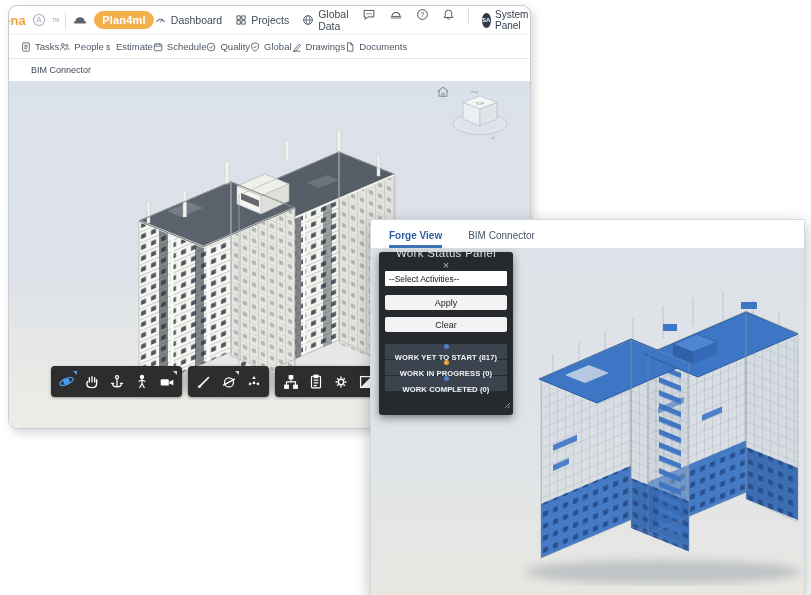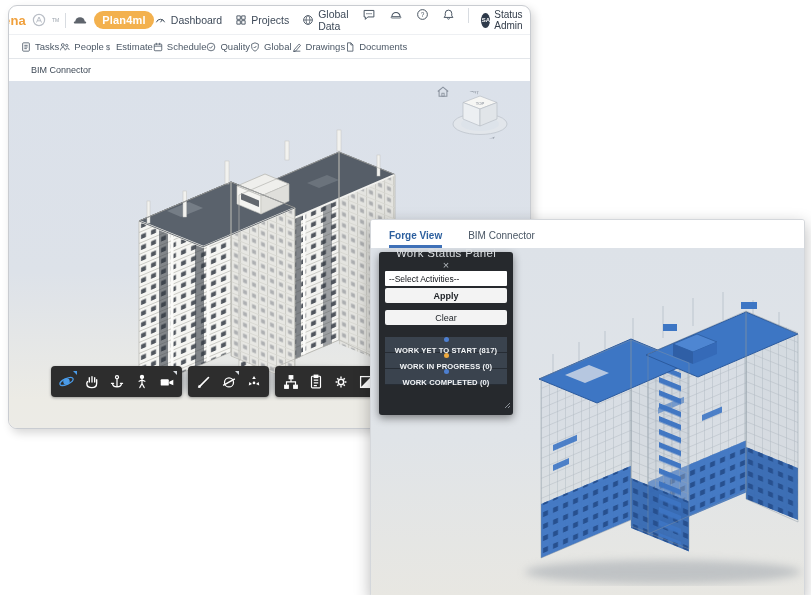--- a/index.html
+++ b/index.html
@@ -41,21 +41,21 @@
   .ftab{font-size:10px;color:#495664;padding-bottom:7px;}
   .ftab.active{color:#2c5f9e;font-weight:bold;border-bottom:3px solid #3f71b8;padding-bottom:4px;}
   .viewport2{position:absolute;left:0;top:28px;right:0;bottom:0;background:linear-gradient(180deg,#dde2e8 0%,#e0e4e8 55%,#e8e7e2 100%);overflow:hidden;}
   
   .wsp{position:absolute;left:8px;top:4px;width:134px;height:163px;background:#26292d;border-radius:3px;box-shadow:0 3px 8px rgba(0,0,0,.45);padding:0 6px;box-sizing:border-box;}
   .wsp-title-row{display:flex;justify-content:flex-end;align-items:center;height:19px;flex-direction:column;}
   .wsp-title{color:#dcdfe2;font-size:11.5px;letter-spacing:.3px;}
   .wsp-close{color:#b2b7bc;font-size:11px;cursor:default;}
   .wsp-select{height:15px;background:#fff;border-radius:1px;font-size:8.5px;color:#101318;display:flex;align-items:center;padding:0 4px;}
   .wsp-btn{height:15px;background:#f3f3f3;border-radius:2px;font-size:9px;color:#1d2126;display:flex;align-items:center;justify-content:center;}
-  .mt9{margin-top:2px;font-weight:bold;} .mt7{margin-top:7px;}
+  .mt9{margin-top:9px;} .mt7{margin-top:7px;}
   .wsp-legend{margin-top:12px;}
   .leg-row{height:15px;background:#3a434e;display:flex;align-items:center;gap:4px;padding:0 4px;border-bottom:1px solid #262c34;flex-direction:column;}
   .leg-dot{width:5px;height:5px;border-radius:50%;flex:none;}
   .leg-label{color:#f2f4f6;font-size:7.6px;font-weight:bold;letter-spacing:.1px;white-space:nowrap;}
   .wsp-resize{position:absolute;right:2px;bottom:2px;}
   .bld{position:absolute;}
 </style>
 </head>
 <body>
 
@@ -132,21 +132,21 @@
           </span>
         <span class="icn">
             <svg width="13" height="13" viewBox="0 0 16 16">
               <path d="M8 2.6a4 4 0 0 1 4 4v3l1.4 2H2.6L4 9.6v-3a4 4 0 0 1 4-4z" fill="none" stroke="currentColor" stroke-width="1.2"></path>
               <path d="M6.6 12.8a1.5 1.5 0 0 0 2.8 0" fill="none" stroke="currentColor" stroke-width="1.2"></path>
             </svg>
           </span>
         <span class="vdiv"></span>
         <span class="nav-item">
           <span class="avatar">SA</span>
-          <span class="uname">Status Admin</span>
+          <span class="uname">System Panel</span>
           <span class="chev">∨</span>
         </span>
       </div>
     </div>
 
     <div class="modtabs">
       <span class="mtab">
         <svg width="10" height="10" viewBox="0 0 12 12">
             <rect x="2" y="1" width="8" height="10" rx="1" fill="none" stroke="currentColor"></rect>
             <path d="M4 4h4M4 6h4M4 8h3" stroke="currentColor"></path>

